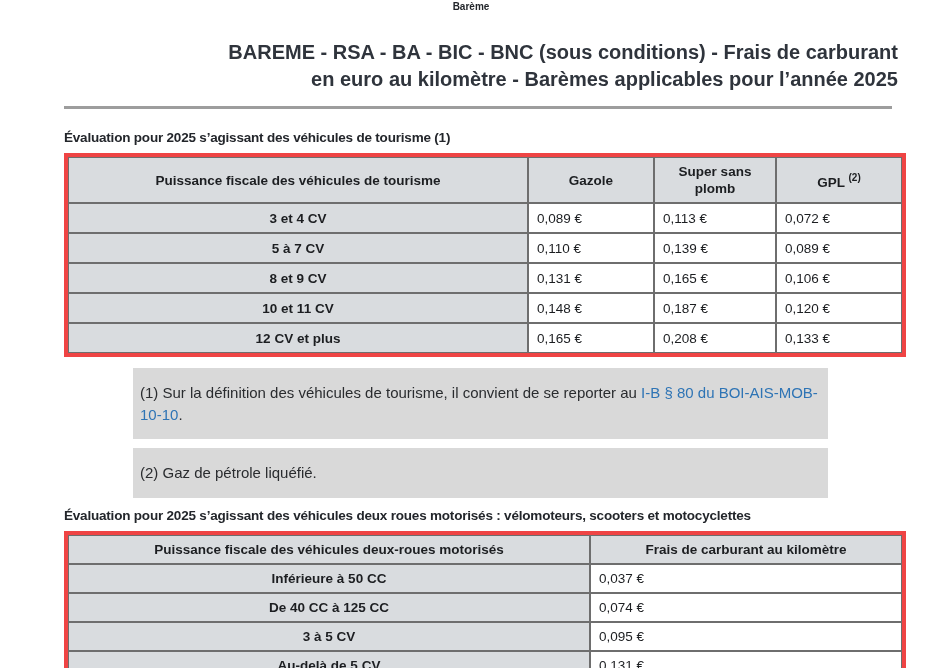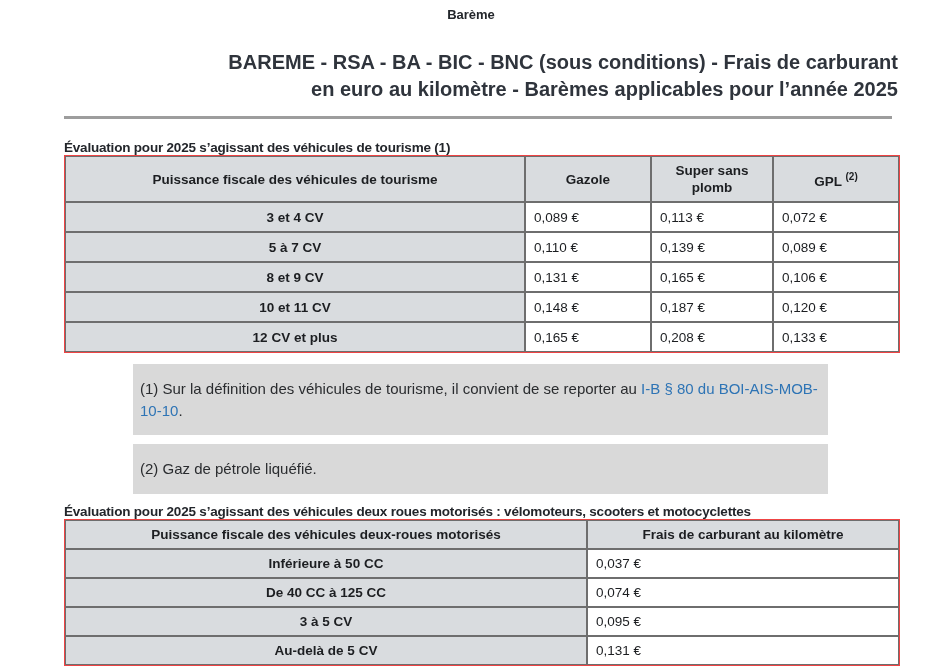--- a/index.html
+++ b/index.html
@@ -7,23 +7,23 @@
     width: 942px; height: 668px;
     background: #ffffff;
     overflow: hidden;
     font-family: "Liberation Sans", "DejaVu Sans", sans-serif;
     color: #1c1e21;
   }
   .content { width: 834px; margin: 0 44px 0 64px; }
 
   .kicker {
     text-align: center;
-    font-size: 13px; font-weight: bold;
+    font-size: 10px; font-weight: bold;
     color: #23262b;
-    padding-top: 7px;
+    padding-top: 1px;
   }
   .page-title {
     margin-top: 27px;
     text-align: right;
     font-size: 20px; font-weight: bold;
     line-height: 27px;
     color: #2f343c;
   }
   .title-rule {
     margin-top: 13px;
@@ -38,22 +38,22 @@
     letter-spacing: -0.2px;
   }
   .section-label.first { margin-top: 21px; }
   .section-label.second { margin-top: 10px; }
 
   table {
     border-collapse: separate;
     border-spacing: 0;
     table-layout: fixed;
     width: 834px;
-    margin-top: 0;
-    border: 1px solid #ef4444;
+    margin-top: 8px;
+    border: 4px solid #ef4444;
     background: #ffffff;
   }
   th, td {
     border: 1px solid #6e6e6e;
     font-size: 13.5px;
     color: #1c1e21;
     vertical-align: middle;
     overflow: hidden;
   }
   th {

